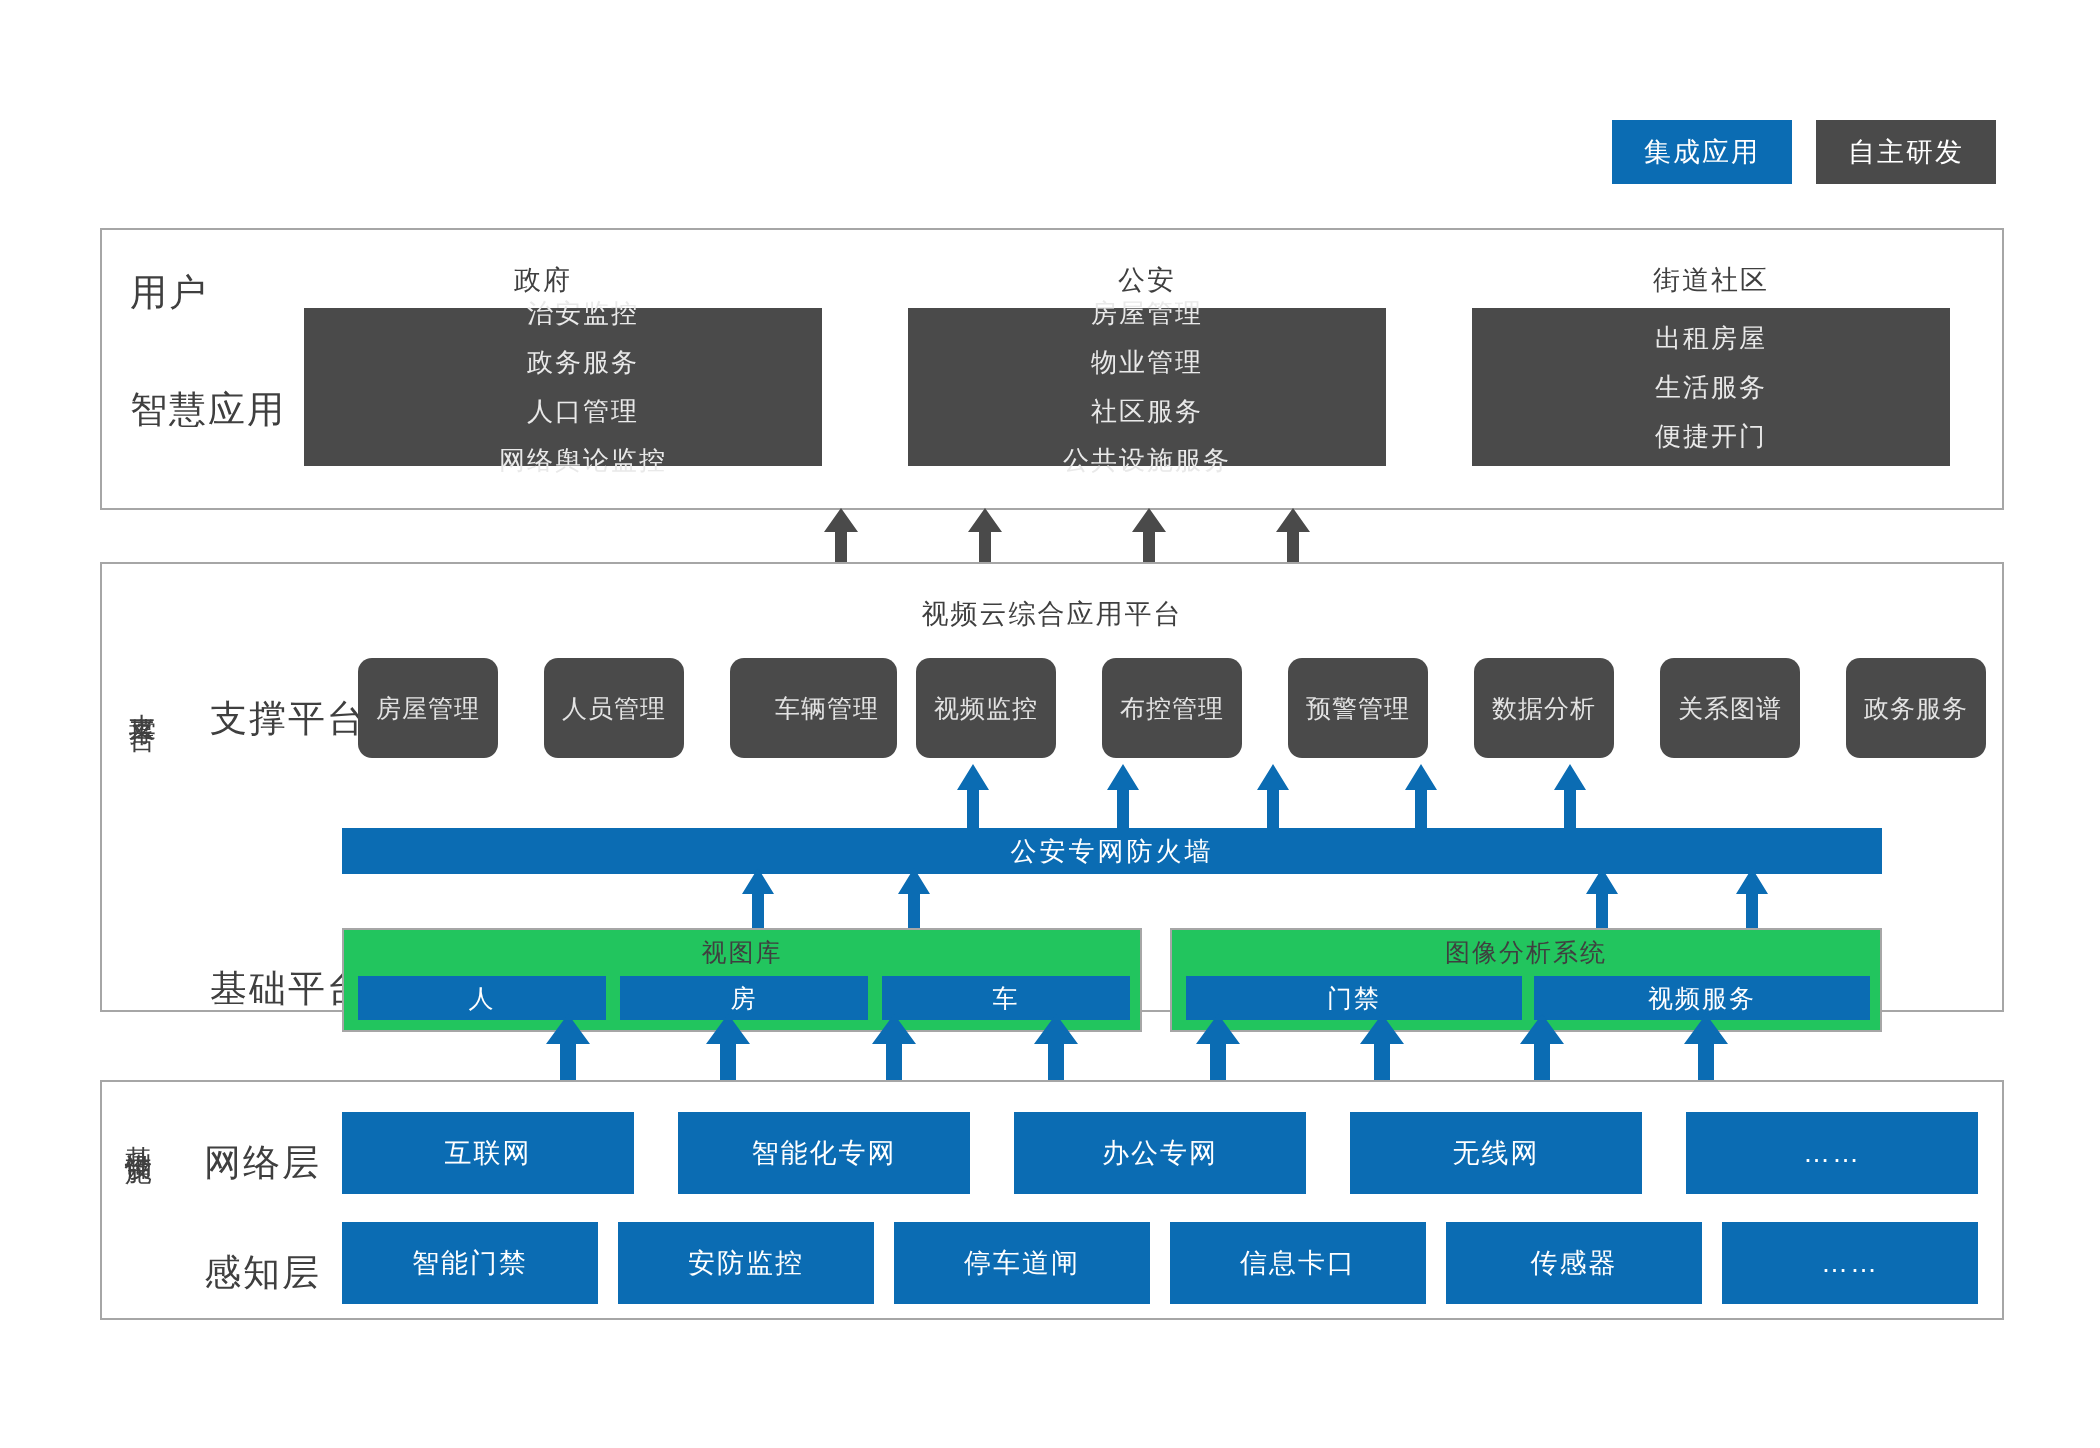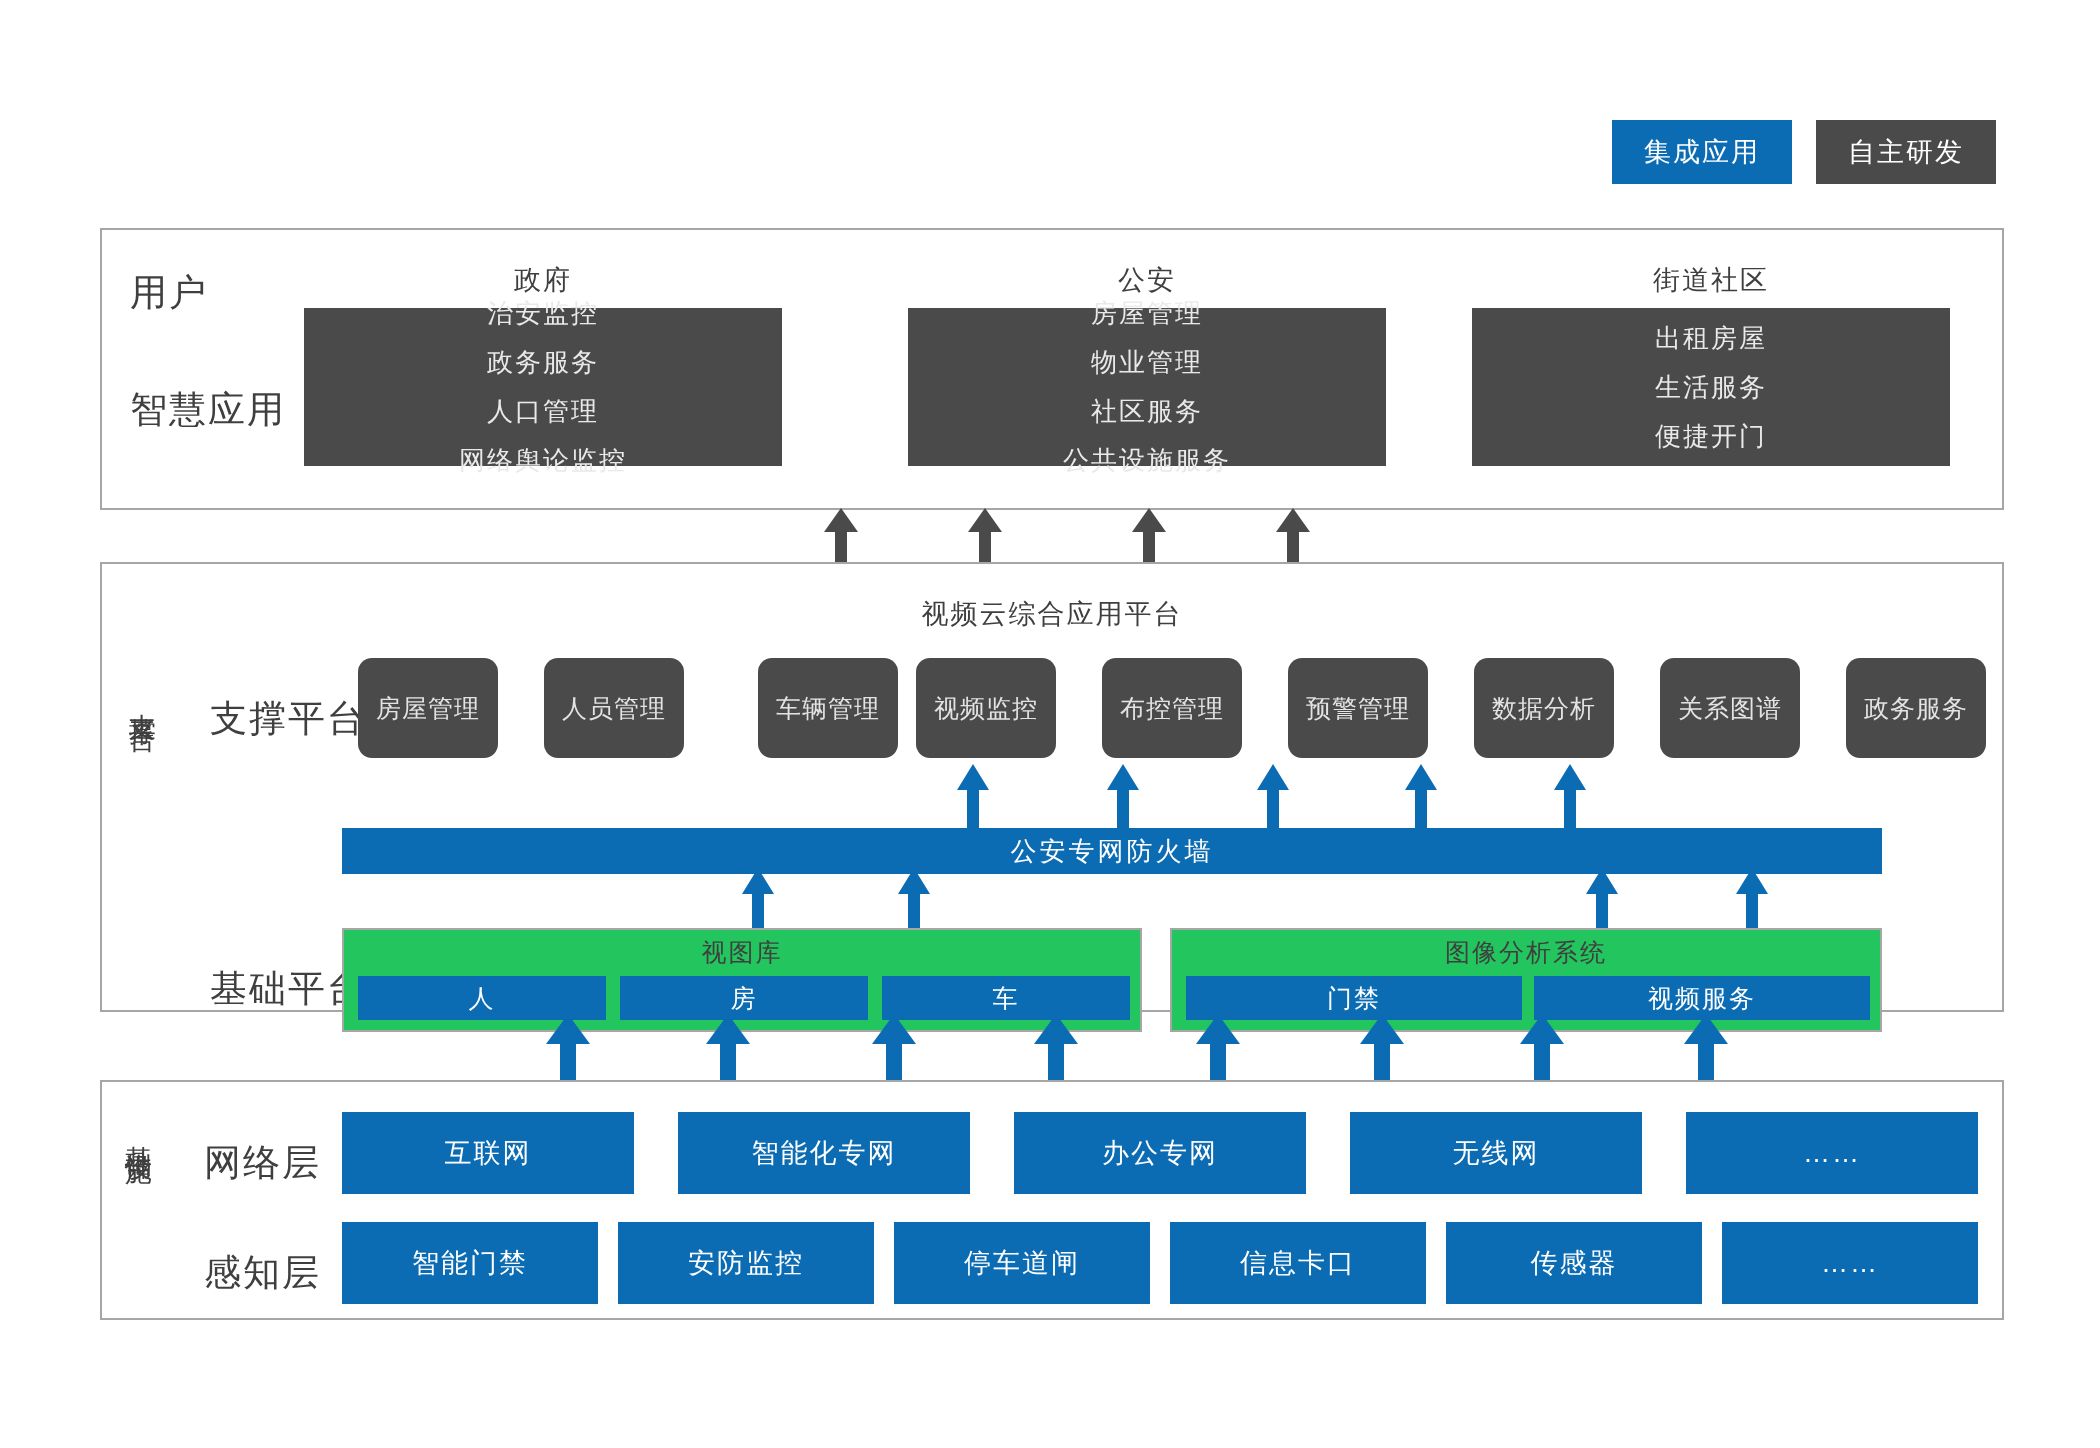--- a/index.html
+++ b/index.html
@@ -111,21 +111,21 @@
     <div class="legend-chip chip-gray">
       <span>自主研发</span>
     </div>
   </div>
 
   <div class="section" id="sec-apps">
     <div class="row-label" style="left:28px;top:38px;">用户</div>
     <div class="row-label" style="left:28px;top:155px;">智慧应用</div>
 
     <div class="col-title" style="left:202px;top:32px;width:478px;">政府</div>
-    <div class="app-card" style="left:202px;top:78px;width:478px;height:158px;">
+    <div class="app-card" style="left:202px;top:78px;width:478px;height:158px;padding-left:40px;">
       <span>治安监控</span>
       <span>政务服务</span>
       <span>人口管理</span>
       <span>网络舆论监控</span>
     </div>
 
     <div class="col-title" style="left:806px;top:32px;width:478px;">公安</div>
     <div class="app-card" style="left:806px;top:78px;width:478px;height:158px;">
       <span>房屋管理</span>
       <span>物业管理</span>
@@ -170,21 +170,21 @@
 
     <div class="row-label" style="left:108px;top:130px;">支撑平台</div>
     <div class="row-label" style="left:108px;top:400px;">基础平台</div>
 
     <div class="mod" style="left:256px;">
       <span>房屋管理</span>
       </div>
     <div class="mod" style="left:442px;">
       <span>人员管理</span>
       </div>
-    <div class="mod" style="left:656px;">
+    <div class="mod" style="left:628px;padding-left:27px;">
       <span>车辆管理</span>
       </div>
     <div class="mod" style="left:814px;">
       <span>视频监控</span>
       </div>
     <div class="mod" style="left:1000px;">
       <span>布控管理</span>
       </div>
     <div class="mod" style="left:1186px;">
       <span>预警管理</span>

